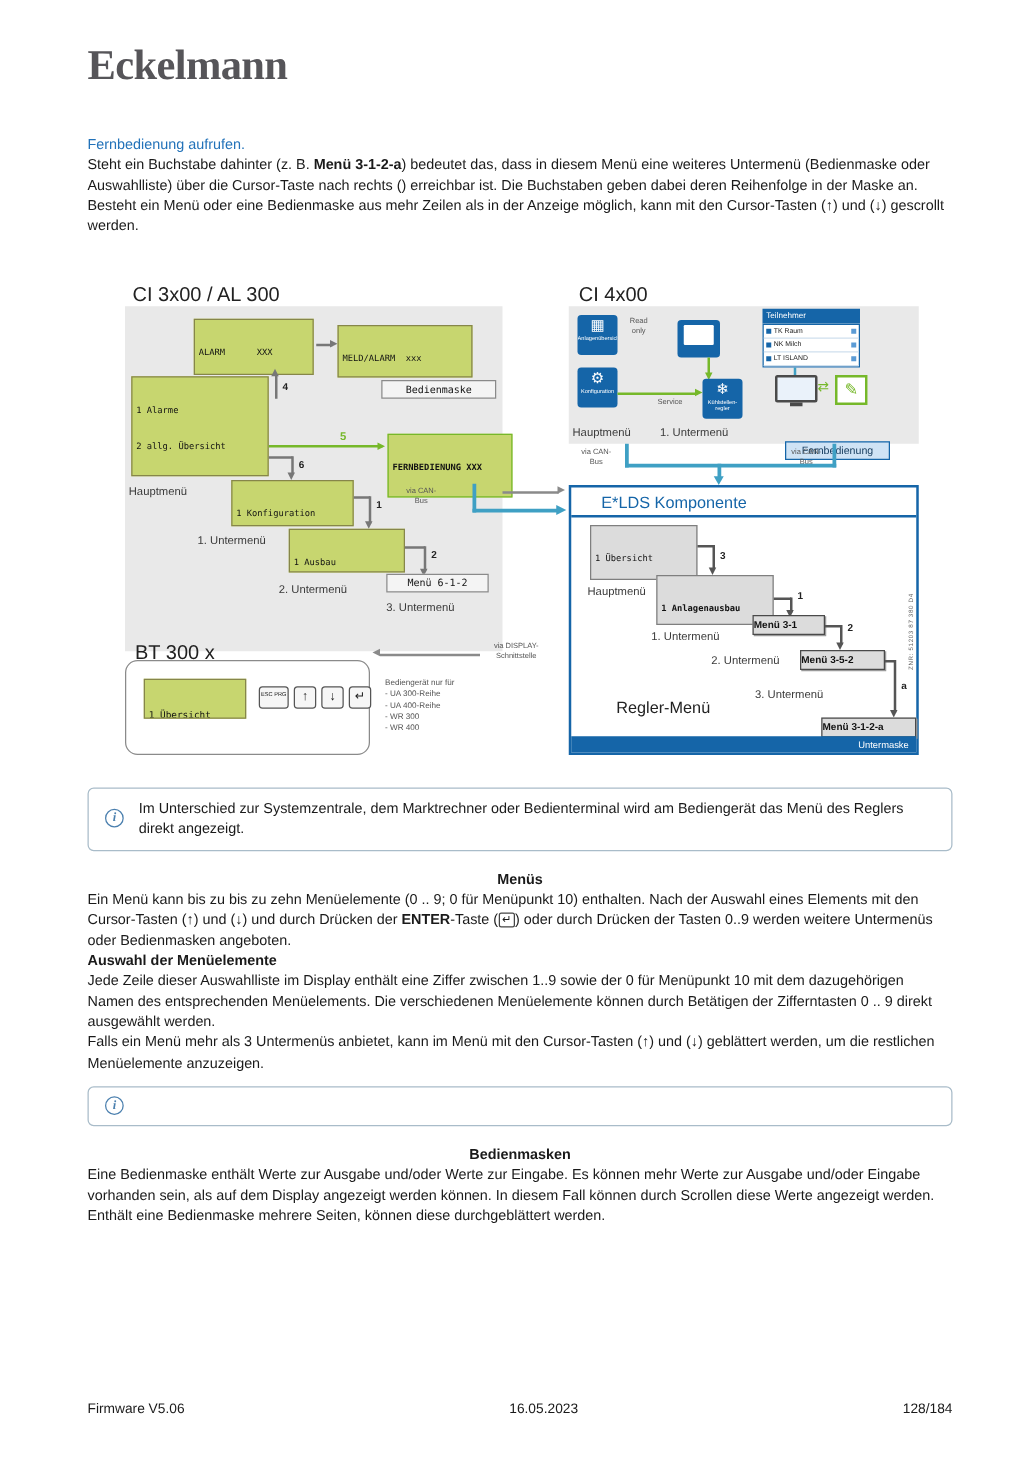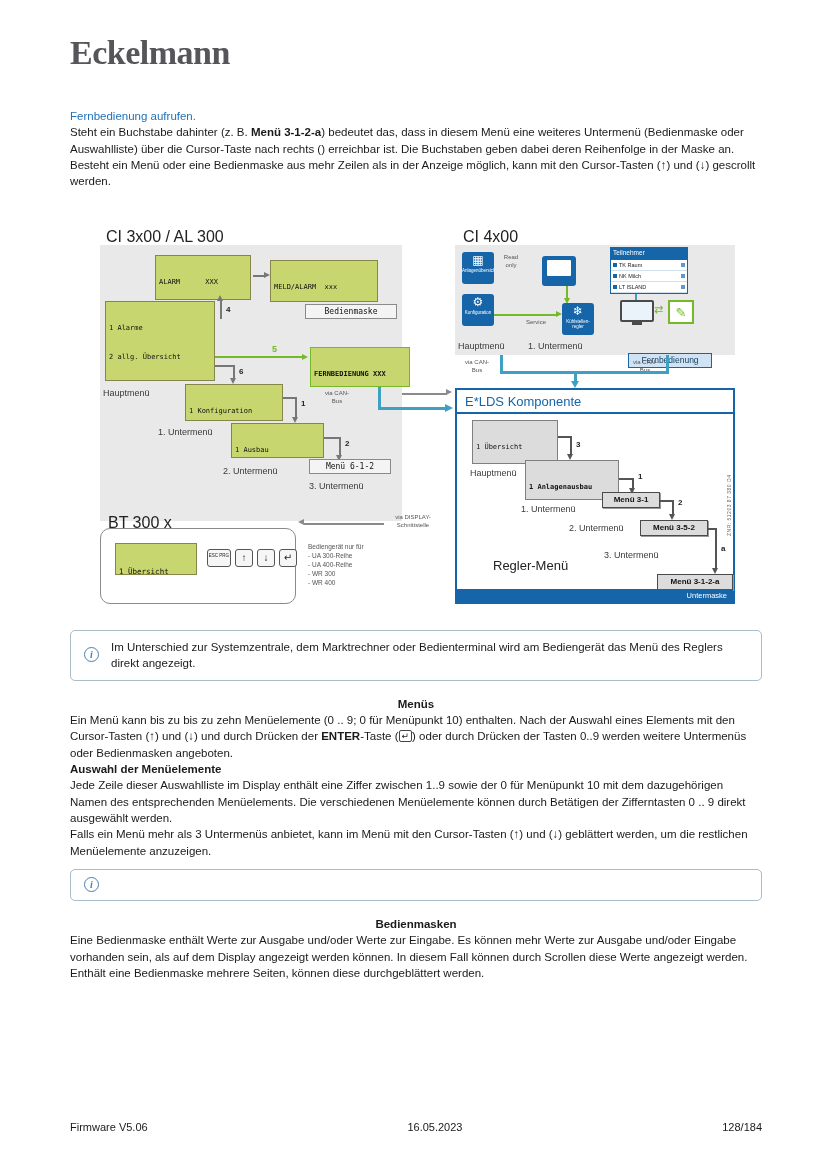--- a/index.html
+++ b/index.html
@@ -11,42 +11,42 @@
   .link-heading{color:#2272b9;cursor:pointer;}
   .b{font-weight:bold;}
   
   .diagram{position:absolute;left:70px;top:222px;width:692px;height:395px;}
   .panel{position:absolute;background:#e9e9e9;}
   .dg-title{position:absolute;font-size:16px;color:#222;}
   .lcd{position:absolute;background:#c7d66f;border:1px solid #86864a;font-family:"DejaVu Sans Mono",monospace;font-size:7px;line-height:1.4;padding:2px 3px;white-space:pre;color:#111;overflow:hidden;}
   .lcd.fern{border:1.5px solid #76b82a;}
   .lcd-gray{position:absolute;background:#dcdcdc;border:1px solid #7f7f7f;font-family:"DejaVu Sans Mono",monospace;font-size:7px;line-height:1.4;padding:2px 3px;white-space:pre;color:#111;overflow:hidden;}
   .chip{position:absolute;background:#f4f4f4;border:1px solid #8a8a8a;font-family:"DejaVu Sans Mono",monospace;font-size:8px;line-height:13px;text-align:center;color:#111;}
-  .chip2{position:absolute;background:#dcdcdc;border:1px solid #4a4a4a;font-size:8px;font-weight:bold;line-height:14px;text-align:center;color:#111;box-shadow:1px 1px 0 #9a9a9a;}
+  .chip2{position:absolute;background:#dcdcdc;border:1px solid #4a4a4a;font-size:8px;font-weight:bold;line-height:14px;color:#111;box-shadow:1px 1px 0 #9a9a9a;}
   .dlabel{position:absolute;font-size:9px;color:#3a3a3a;white-space:nowrap;}
   .numlbl{position:absolute;font-size:8px;font-weight:bold;color:#222;}
   .numlbl.green{color:#76b82a;font-size:9px;}
   .ln{position:absolute;}
   .tri{position:absolute;width:0;height:0;}
   .tri-r{border-top:3.5px solid transparent;border-bottom:3.5px solid transparent;border-left:6px solid #777;}
   .tri-l{border-top:3.5px solid transparent;border-bottom:3.5px solid transparent;border-right:6px solid #777;}
   .tri-d{border-left:3.5px solid transparent;border-right:3.5px solid transparent;border-top:6px solid #777;}
   .tri-u{border-left:3.5px solid transparent;border-right:3.5px solid transparent;border-bottom:6px solid #777;}
   .tiny{position:absolute;font-size:6px;line-height:1.25;color:#555;text-align:center;}
   .blue-icon{position:absolute;background:#1565a8;border-radius:3px;color:#fff;text-align:center;overflow:hidden;}
   .blue-icon .glyph{display:block;font-size:12px;line-height:16px;font-family:"DejaVu Sans",sans-serif;}
   .blue-icon .lbl{display:block;font-size:4.5px;line-height:5px;overflow:hidden;}
   .tn-head{position:absolute;background:#1565a8;color:#fff;font-size:6.5px;line-height:12px;padding-left:3px;}
   .tn-list{position:absolute;background:#fff;border:1px solid #1565a8;}
   .tn-row{display:flex;align-items:center;height:11px;padding:0 2px;border-bottom:0.5px solid #cfe0ee;}
   .tn-sq{width:4px;height:4px;background:#1565a8;margin-right:2px;flex:none;}
   .tn-sq2{width:4px;height:4px;background:#5b9bd5;flex:none;}
   .tn-name{flex:1;font-size:5.5px;color:#222;}
   .elds{position:absolute;left:385px;top:166px;width:280px;height:216px;background:#fff;border:2px solid #1565a8;}
-  .elds-title{position:absolute;left:8px;top:4px;font-size:13px;color:#1565a8;}
+  .elds-title{position:absolute;left:24px;top:4px;font-size:13px;color:#1565a8;}
   .elds-divider{position:absolute;left:0;top:22px;width:100%;height:2px;background:#1565a8;}
   .elds-bottom{position:absolute;left:0;bottom:0;width:100%;height:13px;background:#1565a8;color:#fff;font-size:7.5px;line-height:13px;text-align:right;padding-right:6px;}
   .znr{position:absolute;right:1px;top:26px;height:120px;writing-mode:vertical-rl;transform:rotate(180deg);font-size:5px;color:#666;letter-spacing:0.5px;}
   .regler{position:absolute;font-size:13px;color:#222;}
   .bt-box{position:absolute;background:#fff;border:1.5px solid #8a8a8a;border-radius:10px;}
   .bt-btn{position:absolute;background:#f6f6f6;border:1.5px solid #555;border-radius:3px;text-align:center;color:#222;}
   .monitor{position:absolute;border:2px solid #4a4a4a;background:#eaf2fa;border-radius:2px;}
   .monitor-stand{position:absolute;background:#4a4a4a;}
   .edit-icon{position:absolute;background:#fff;border:2px solid #76b82a;color:#76b82a;text-align:center;font-family:"DejaVu Sans",sans-serif;}
   .swap{position:absolute;color:#76b82a;font-size:11px;font-family:"DejaVu Sans",sans-serif;}
@@ -142,21 +142,21 @@
       <div class="dlabel" style="left:123px;top:221px;">2. Untermenü</div>
 
       <div class="ln" style="left:224px;top:192px;width:16px;height:1.5px;background:#777;"></div>
       <div class="ln" style="left:239px;top:192px;width:1.5px;height:20px;background:#777;"></div>
       <span class="tri tri-d" style="left:236px;top:210px;"></span>
       <span class="numlbl" style="left:245px;top:194px;">2</span>
 
       <div class="chip" style="left:209px;top:214px;width:82px;height:15px;">Menü 6-1-2</div>
       <div class="dlabel" style="left:209px;top:236px;">3. Untermenü</div>
 
-      <div class="lcd fern" style="left:210px;top:102px;width:100px;height:40px;">
+      <div class="lcd fern" style="left:210px;top:102px;width:100px;height:51px;">
         <div class="b">FERNBEDIENUNG XXX</div>
         
         
       </div>
     </div>
 
     <div class="tiny" style="left:252px;top:168px;width:30px;">via CAN-Bus</div>
     <div class="ln" style="left:308px;top:165px;width:3px;height:23px;background:#3fa0c4;"></div>
     <div class="ln" style="left:308px;top:185px;width:68px;height:3px;background:#3fa0c4;"></div>
     <span class="tri tri-r" style="left:375px;top:182px;border-left-color:#3fa0c4;border-top-width:4px;border-bottom-width:4px;border-left-width:8px;"></span>

